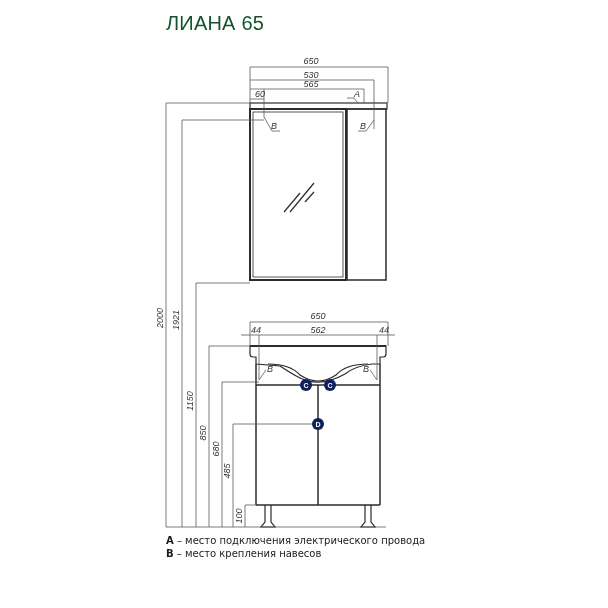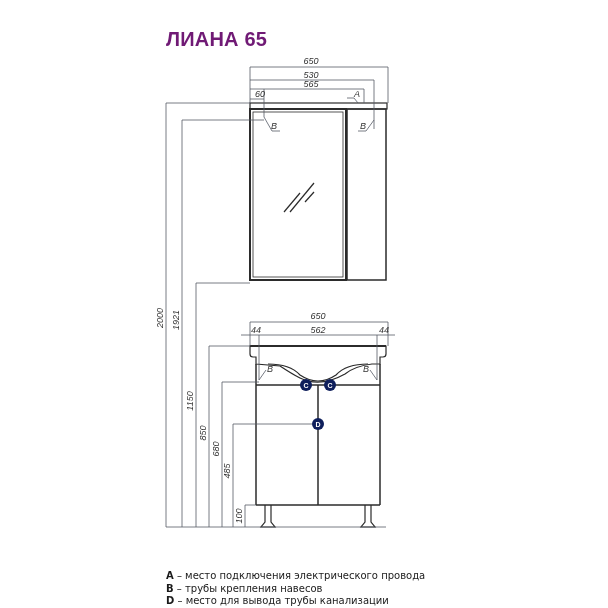--- a/index.html
+++ b/index.html
@@ -1,20 +1,20 @@
 <!DOCTYPE html>
 <html><head>
 <meta charset="utf-8">
 <style>
   html, body { margin: 0; padding: 0; background: #ffffff; }
   body { width: 608px; height: 608px; position: relative; overflow: hidden; font-family: "Liberation Sans", sans-serif; }
-  .title { position: absolute; left: 166px; top: 28px; font-size: 20px; color: #701a75; letter-spacing: 0.2px; font-family: "Liberation Sans", sans-serif; font-weight: bold; }
+  .title { position: absolute; left: 166px; top: 12px; font-size: 20px; color: #14532d; letter-spacing: 0.2px; font-family: "Liberation Sans", sans-serif; }
   svg.drawing { position: absolute; left: 0; top: 0; }
   .dim { font-family: "Liberation Sans", sans-serif; font-style: italic; font-size: 9px; fill: #333; }
-  .legend { position: absolute; left: 166px; top: 570px; font-size: 10px; color: #1a1a1a; line-height: 12.5px; font-family: "DejaVu Sans", sans-serif; }
+  .legend { position: absolute; left: 166px; top: 535px; font-size: 10px; color: #1a1a1a; line-height: 12.5px; font-family: "DejaVu Sans", sans-serif; }
   .legend .row { white-space: nowrap; }
   .legend .key { font-weight: bold; }
 </style>
 </head>
 <body>
 
 <div class="title">ЛИАНА 65</div>
 
 <svg class="drawing" width="608" height="608" viewBox="0 0 608 608">
 
@@ -133,15 +133,14 @@
   <text class="dim" transform="translate(179,320) rotate(-90)" text-anchor="middle">1921</text>
   <text class="dim" transform="translate(193,401) rotate(-90)" text-anchor="middle">1150</text>
   <text class="dim" transform="translate(206,433) rotate(-90)" text-anchor="middle">850</text>
   <text class="dim" transform="translate(219,449) rotate(-90)" text-anchor="middle">680</text>
   <text class="dim" transform="translate(230,471) rotate(-90)" text-anchor="middle">485</text>
   <text class="dim" transform="translate(242,516) rotate(-90)" text-anchor="middle">100</text>
 </svg>
 
 <div class="legend">
   <div class="row"><span class="key">A</span><span> – место подключения электрического провода</span></div>
-  <div class="row"><span class="key">B</span><span> – трубы крепления навесов</span></div>
-  <div class="row"><span class="key">D</span><span> – место для вывода трубы канализации</span></div>
+  <div class="row"><span class="key">B</span><span> – место крепления навесов</span></div>
 </div>
 
 </body></html>

